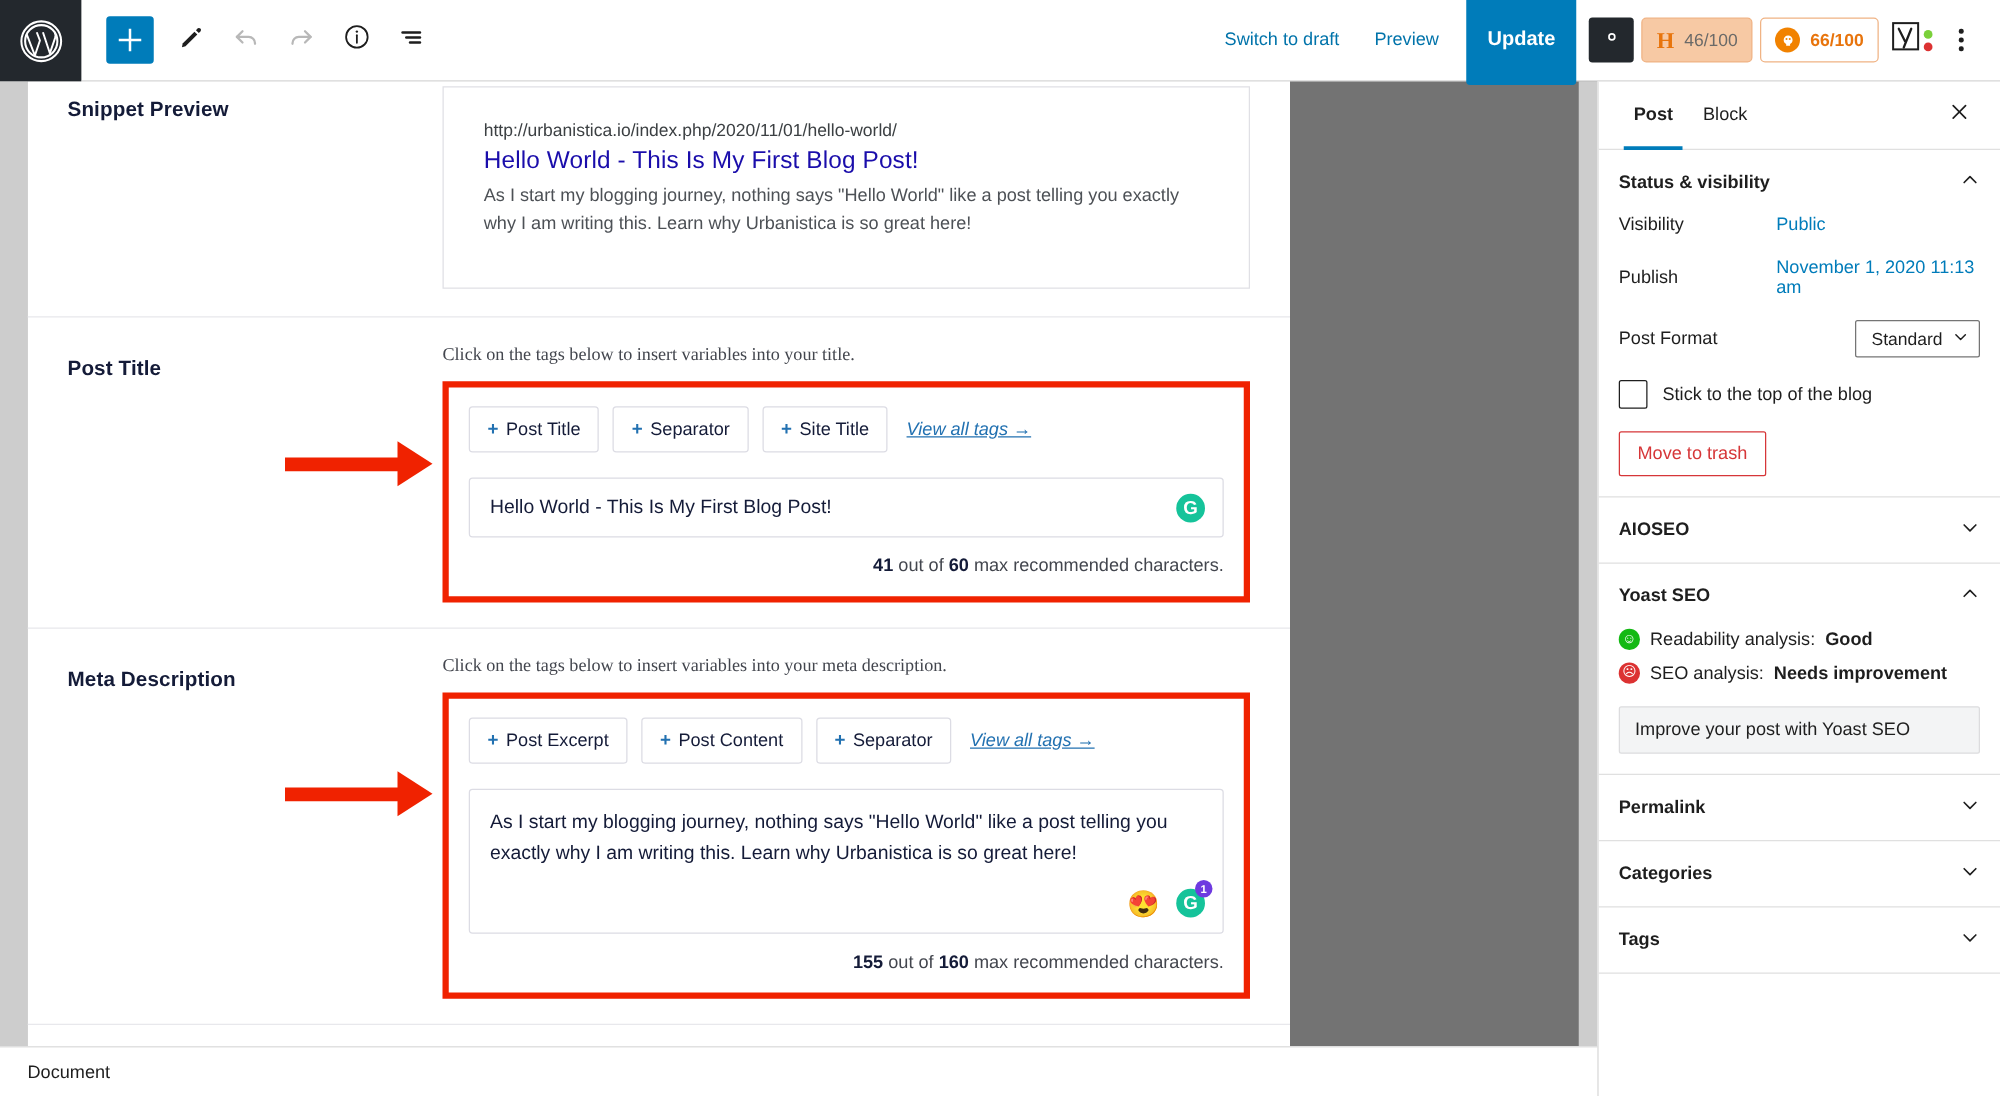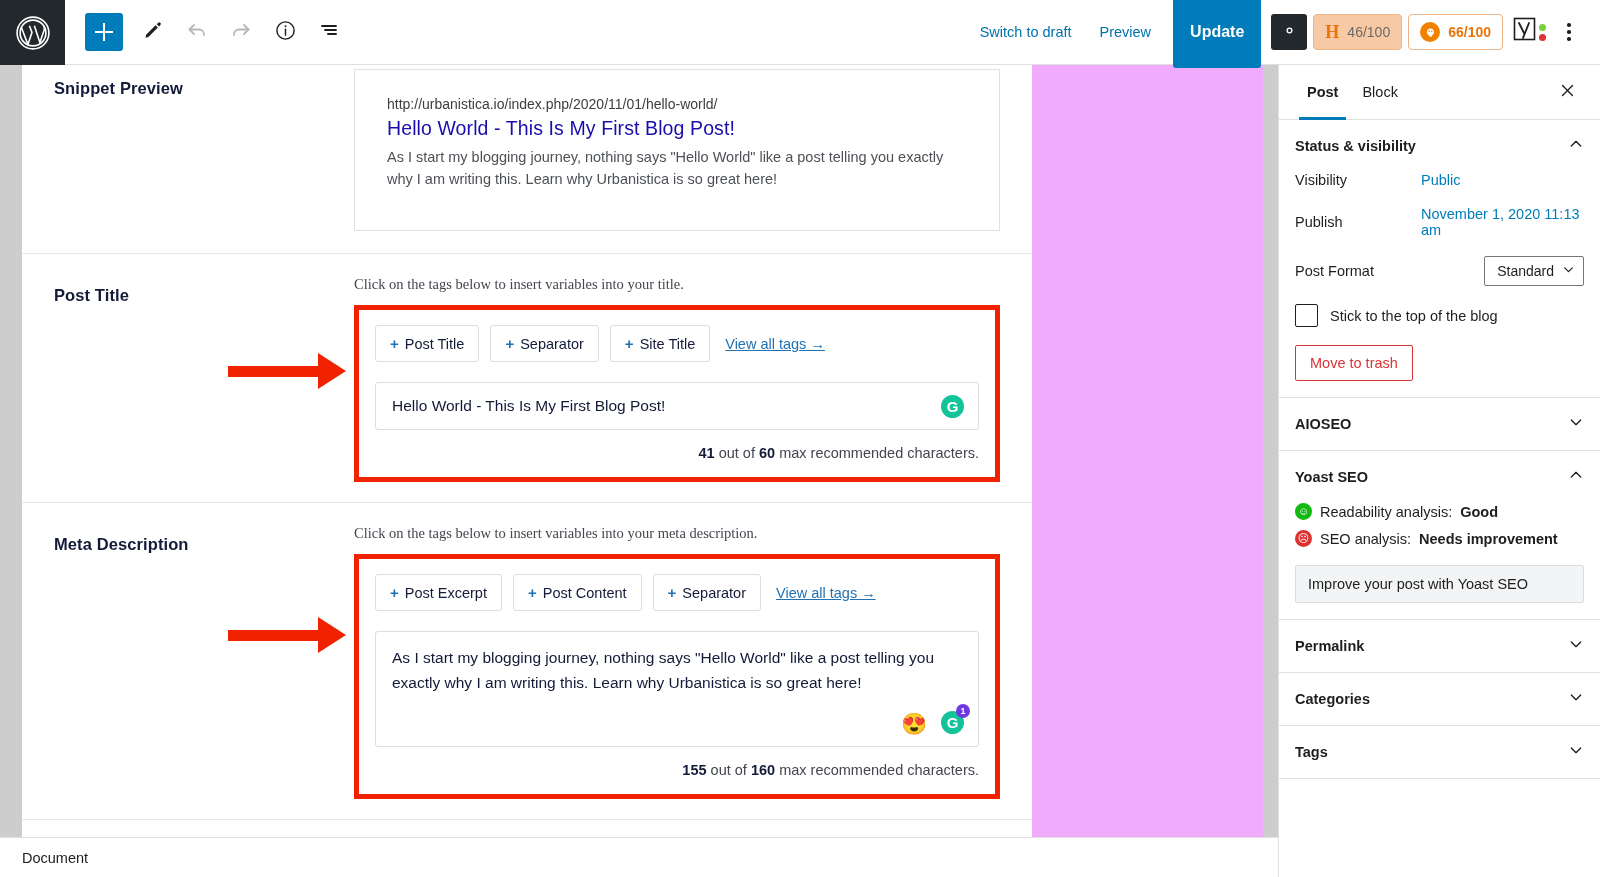--- a/index.html
+++ b/index.html
@@ -4,21 +4,21 @@
 <style>
   * { box-sizing: border-box; margin: 0; padding: 0; }
   html, body {
     width: 1600px; height: 877px;
     font-family: "Liberation Sans", sans-serif;
     background: #ffffff;
     overflow: hidden;
   }
 
   
-  #root { position: relative; width: 1600px; height: 877px; background:#f0abfc; }
+  #root { position: relative; width: 1600px; height: 877px; background:#737373; }
 
   
   .admin-rail {
     position: absolute; left: 0; top: 0; width: 22px; height: 837px;
     background: #cdcdcd;
   }
   .wp-logo-box {
     position: absolute; left: 0; top: 0; width: 65px; height: 65px;
     background: #23282d; display: flex; align-items: center; justify-content: center;
     z-index: 5;
@@ -118,21 +118,21 @@
 
   .tag-row { display: flex; align-items: center; gap: 11px; margin-bottom: 20px; }
   .tag-btn {
     border: 1px solid #dcdce4; background: #fff; border-radius: 3px;
     padding: 9px 14px; font-size: 14.5px; color: #141b38; cursor: pointer;
     display: flex; align-items: center; gap: 6px; white-space: nowrap;
   }
   .tag-btn .pl { color: #2271b1; font-weight: 700; font-size: 15px; }
   .viewall {
     font-size: 14.5px; color: #2271b1; text-decoration: underline; cursor: pointer;
-    margin-left: 4px; white-space: nowrap;
+    margin-left: 4px; white-space: nowrap; font-style: italic;
   }
 
   .field-box {
     border: 1px solid #dcdce4; border-radius: 3px; background: #fff;
     position: relative; padding: 14px 16px; font-size: 15.5px; color: #141b38;
     line-height: 1.6;
   }
   .field-box.single { height: 48px; display: flex; align-items: center; }
   .field-box.multi { min-height: 116px; }
   .field-box .text { max-width: 93%; }

